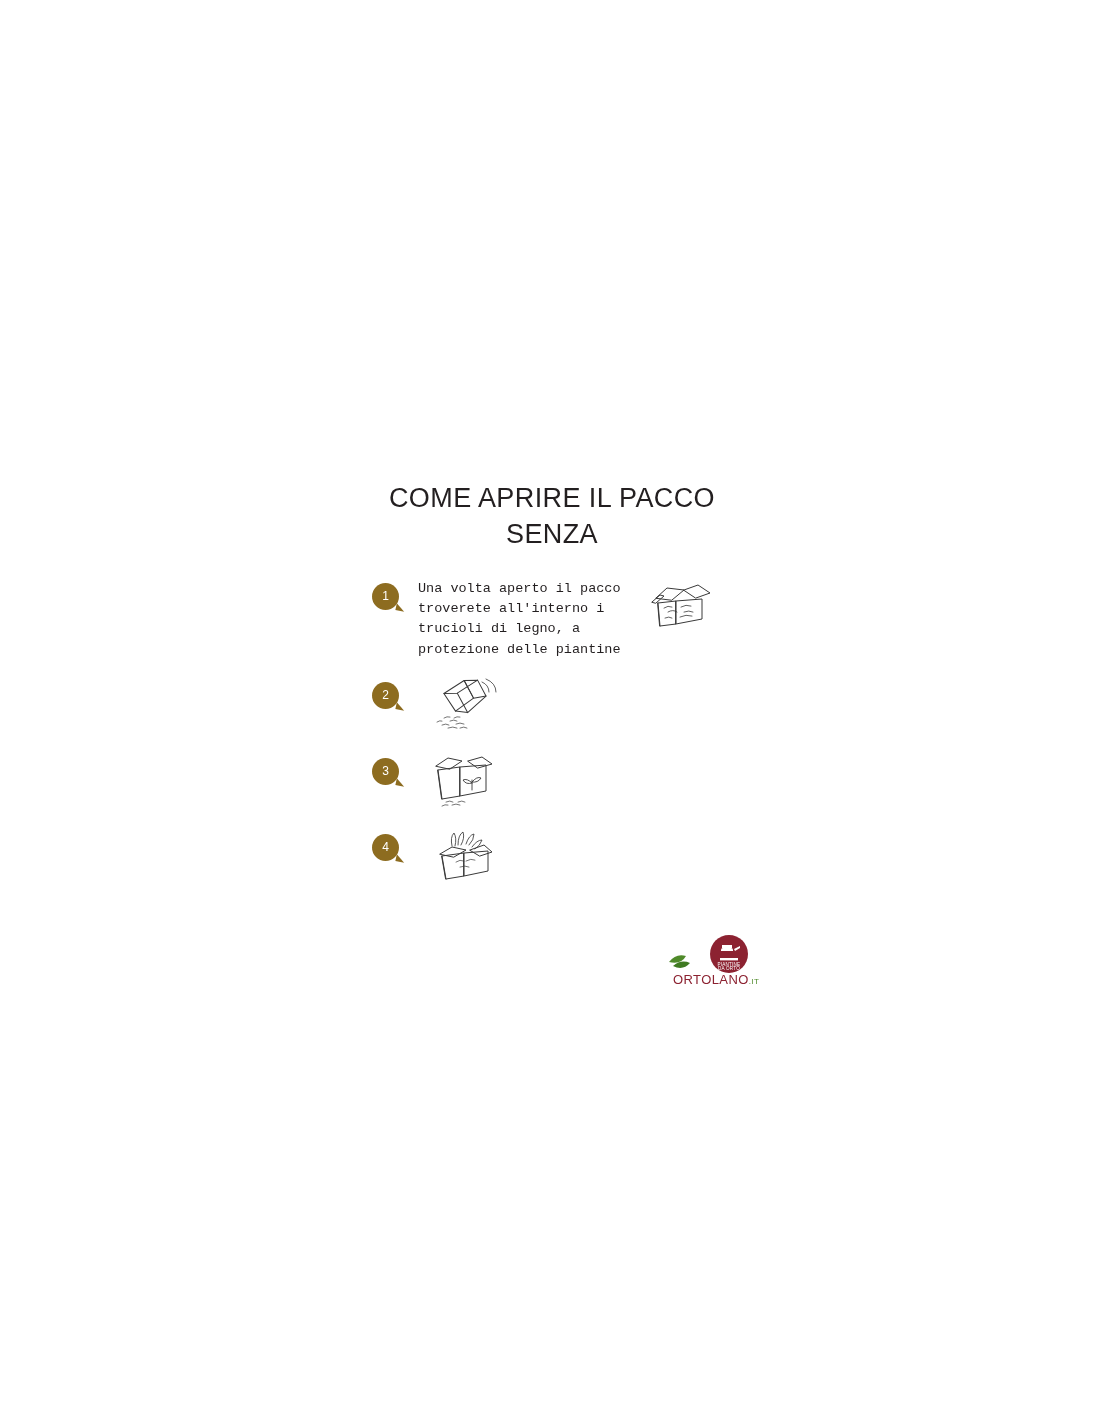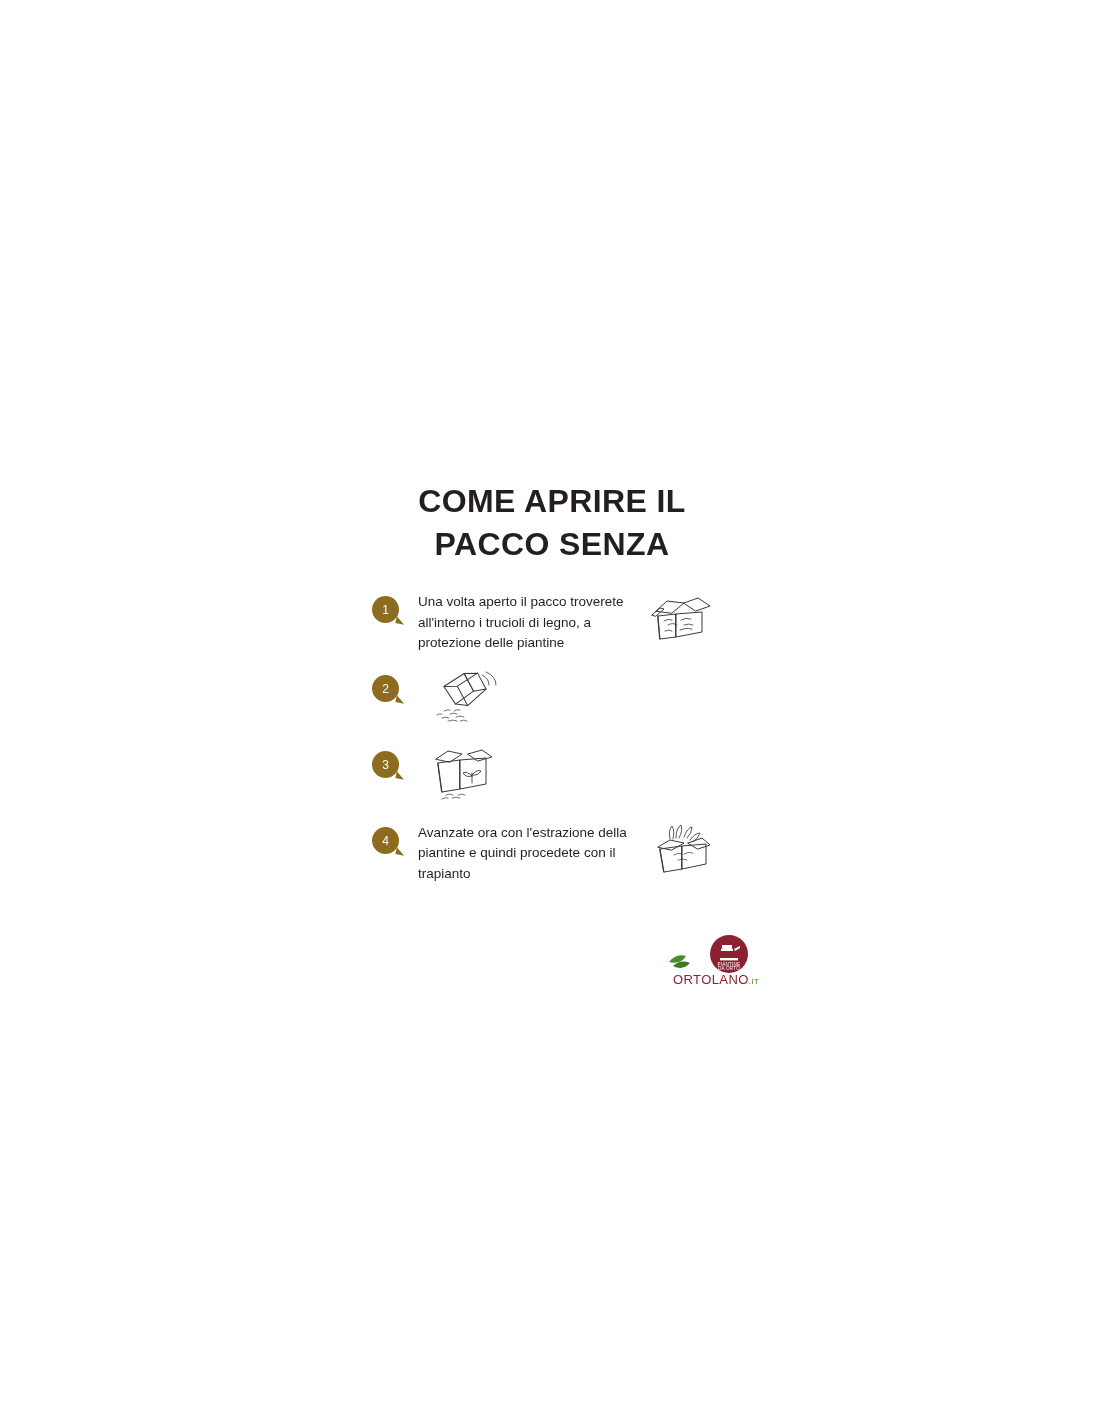--- a/index.html
+++ b/index.html
@@ -19,22 +19,22 @@
   
   .infographic {
     position: absolute;
     left: 372px;
     top: 480px;
     width: 380px;
   }
 
   .title {
     font-family: "Liberation Sans", sans-serif;
-    font-size: 32px;
-    font-weight: 700;
+    font-size: 27px;
+    font-weight: 400;
     letter-spacing: 0.4px;
     color: #231f20;
     text-align: center;
     line-height: 1.35;
     margin: 0 0 24px 0;
     width: 360px;
   }
   .title-line {
     display: block;
   }
@@ -84,21 +84,21 @@
     width: 0;
     height: 0;
     border-left: 9px solid #8d6c20;
     border-top: 7px solid transparent;
     border-bottom: 0 solid transparent;
     transform: rotate(12deg);
   }
 
   .step-text {
     flex: 1 1 auto;
-    font-family: Liberation Sans, sans-serif;
+    font-family: Liberation Mono, monospace;
     font-size: 13.5px;
     line-height: 1.5;
     color: #231f20;
     padding-top: 2px;
     max-width: 218px;
   }
 
   .step-art {
     flex: 0 0 78px;
     width: 78px;
@@ -220,21 +220,20 @@
           <path d="M20 54 q3 -2 6 -1" stroke-width="0.7"></path>
           <path d="M36 50 q4 -2 7 0" stroke-width="0.7"></path>
         </svg>
       </div>
     </li>
 
     <li class="step">
       <div class="badge-wrap">
         <div class="badge">4</div>
       </div>
-      <div class="step-text">Avanzate ora con l'estrazione della piantine e quindi procedete con il trapianto</div>
       <div class="step-art">
         <svg viewBox="0 0 78 60" fill="none" stroke="#3a3a3a" stroke-width="1" stroke-linejoin="round" stroke-linecap="round">
 
           <path d="M20 28 L42 25 L42 48 L24 51 Z"></path>
           <path d="M42 25 L66 23 L66 43 L42 48 Z"></path>
           <path d="M20 28 L24 51"></path>
           <path d="M18 26 L30 19 L44 22 L32 29 Z"></path>
           <path d="M48 22 L62 17 L70 24 L58 28 Z"></path>
 
           <path d="M30 18 q-2 -9 2 -13 q3 5 1 13" stroke-width="0.85"></path>

